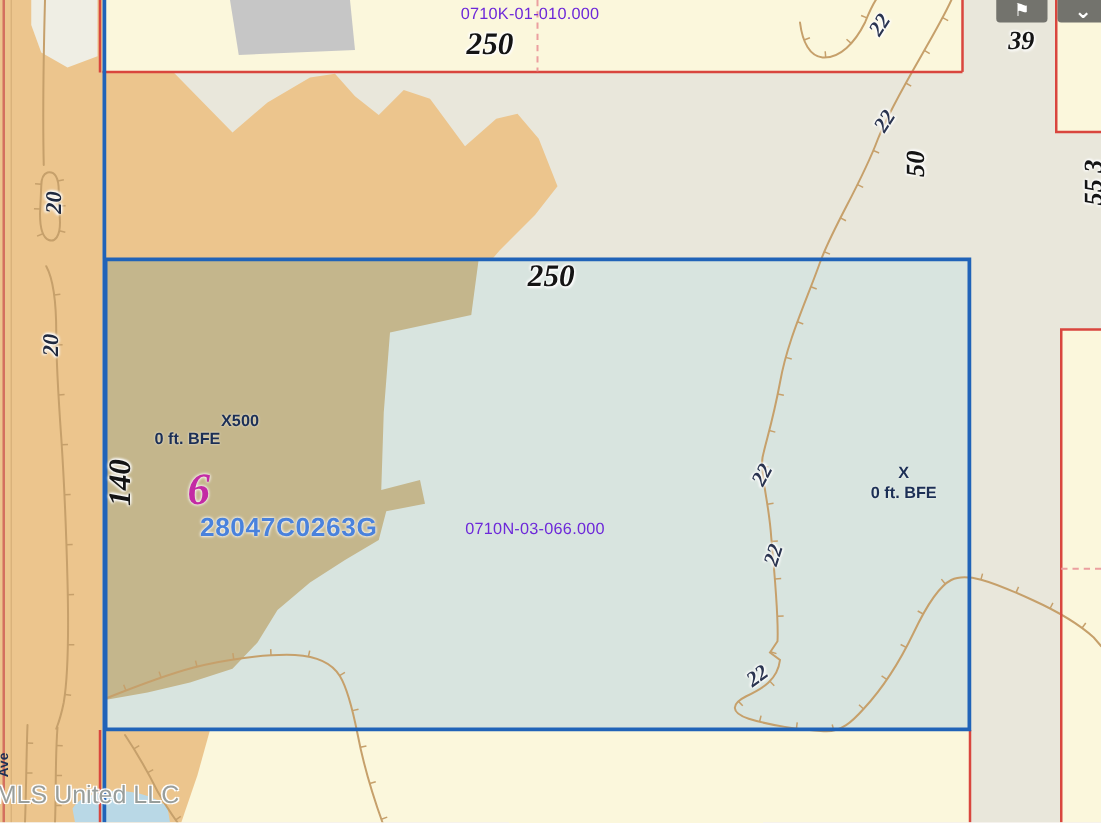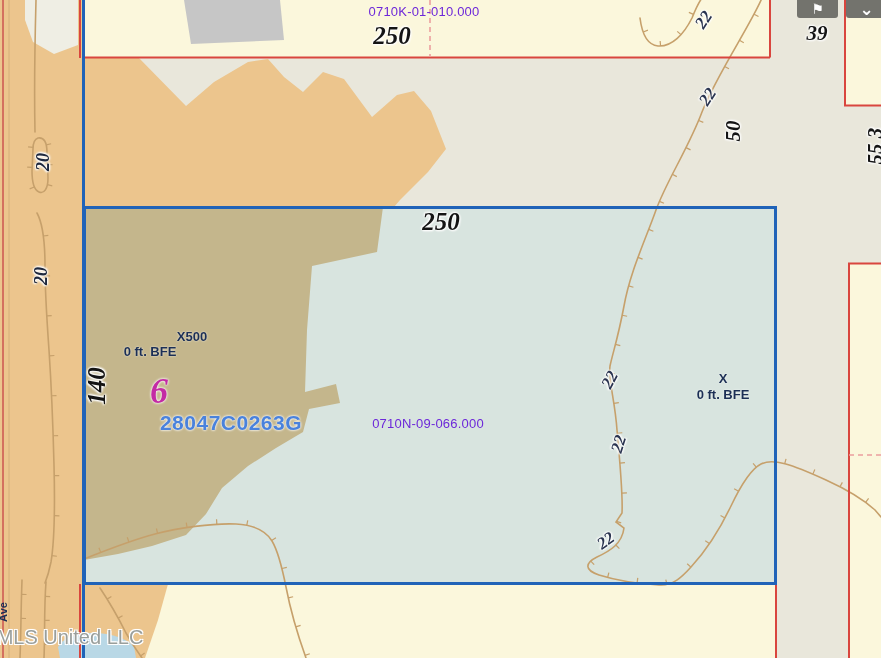--- a/index.html
+++ b/index.html
@@ -189,21 +189,21 @@
       <div class="map-label serif-lg" style="left: 441px; top: 222px; --r: 0deg;">250</div>
       <div class="map-label serif-ct" style="left: 704px; top: 20px; --r: -57deg;">22</div>
       <div class="map-label serif-ct" style="left: 708px; top: 97px; --r: -57deg;">22</div>
       <div class="map-label serif-ct" style="left: 610px; top: 380px; --r: -62deg;">22</div>
       <div class="map-label serif-ct" style="left: 619px; top: 444px; --r: -72deg;">22</div>
       <div class="map-label serif-ct" style="left: 606px; top: 541px; --r: -35deg;">22</div>
       <div class="map-label zone" style="left: 150px; top: 336px; margin-left: 42px; --r: 0deg;">X500</div>
       <div class="map-label zone" style="left: 150px; top: 351px; --r: 0deg;">0 ft. BFE</div>
       <div class="map-label six" style="left: 159px; top: 391px; --r: 0deg;">6</div>
       <div class="map-label firm" style="left: 231px; top: 423px; --r: 0deg;">28047C0263G</div>
-      <div class="map-label sans-id" style="left: 428px; top: 423px; --r: 0deg;">0710N-09-066.000</div>
+      <div class="map-label sans-id" style="left: 428px; top: 423px; --r: 0deg;">0710N-03-066.000</div>
       <div class="map-label zone" style="left: 723px; top: 378px; --r: 0deg;">X</div>
       <div class="map-label zone" style="left: 723px; top: 394px; --r: 0deg;">0 ft. BFE</div>
       <div class="map-label frag" style="left: 3px; top: 612px; --r: -90deg;">Ave</div>
       <div class="map-label watermark" style="left: 70px; top: 637px; --r: 0deg;">MLS United LLC</div>
     </div>
 
   <div>
     <button class="tool-btn" style="left:797px">
       <span class="glyph">⚑</span>
     </button>

